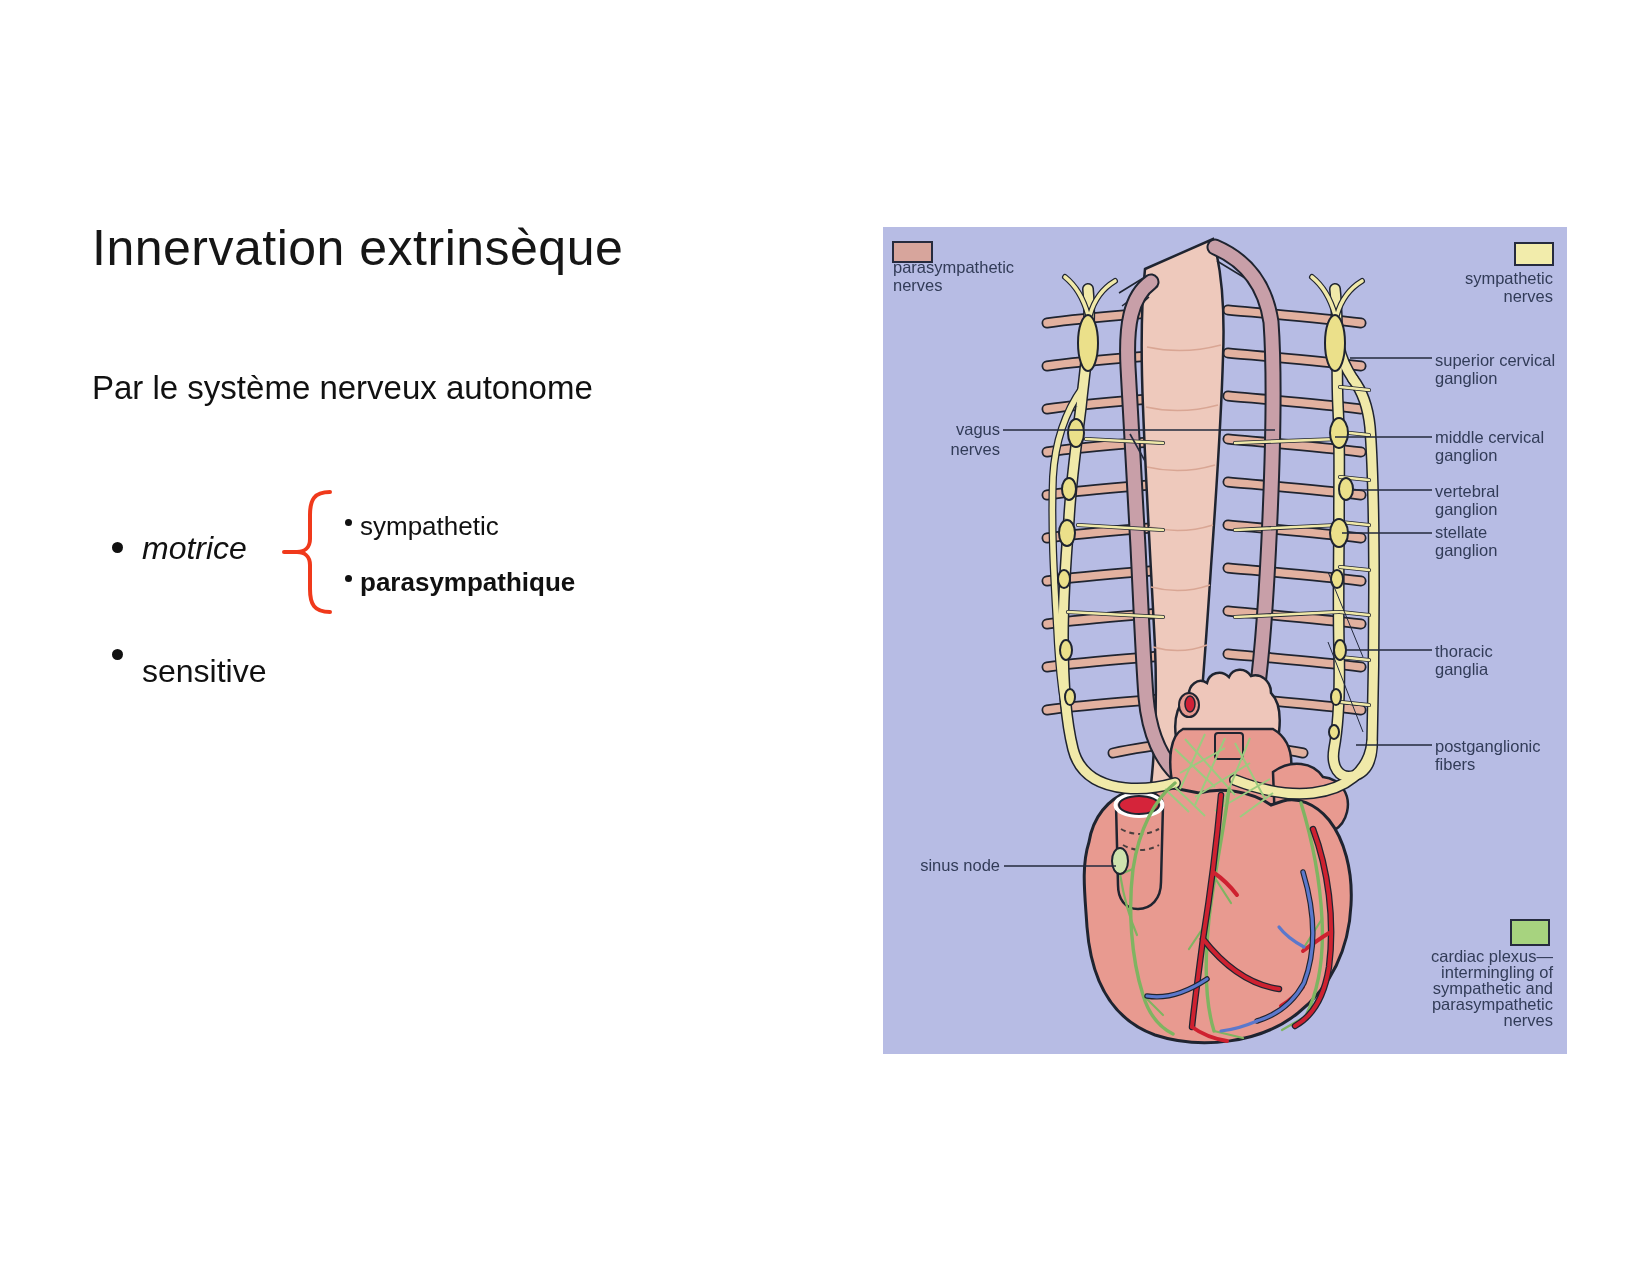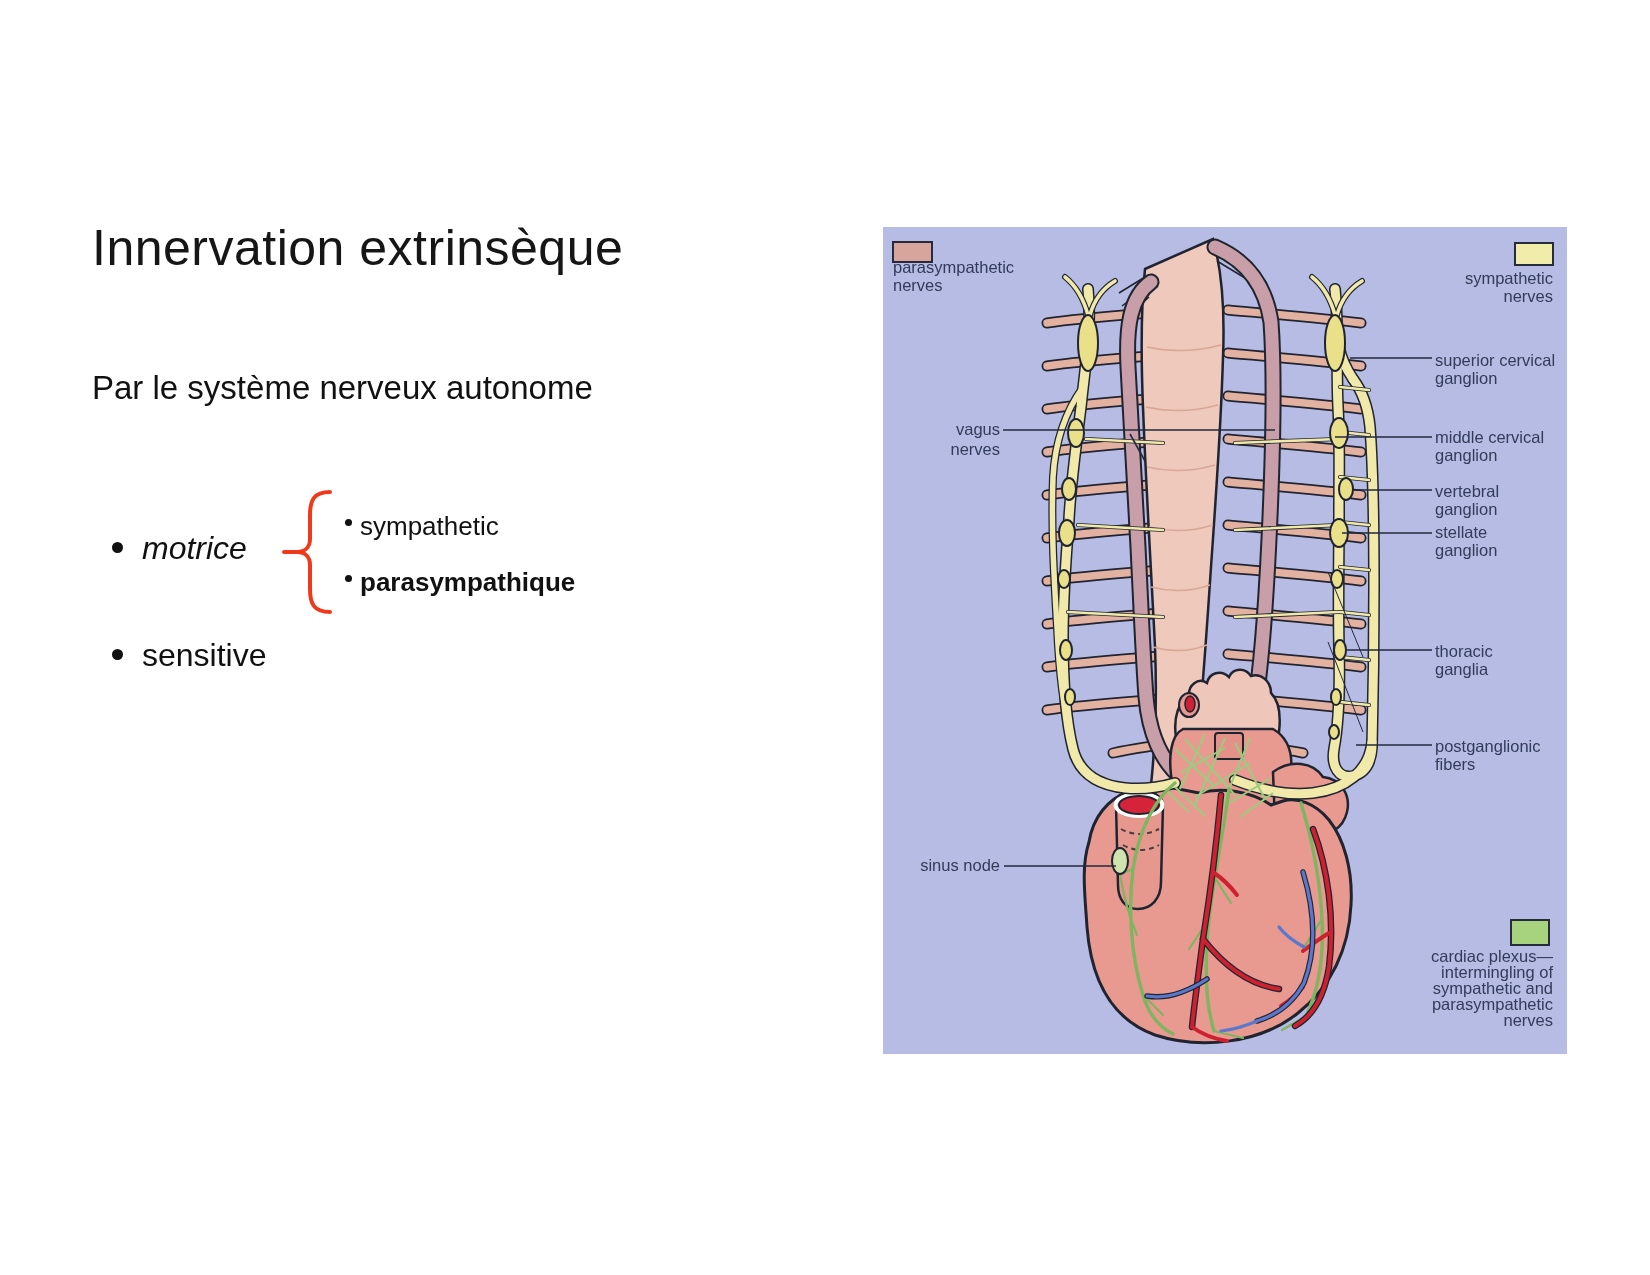--- a/index.html
+++ b/index.html
@@ -30,21 +30,21 @@
   <path d="M50,3 C34,3 30,11 30,26 L30,50 C30,59 24,63 17,63 L4,63 M17,63 C24,63 30,67 30,76 L30,100 C30,115 34,123 50,123" fill="none" stroke="#f0391b" stroke-width="4" stroke-linecap="round"></path>
 </svg>
 
 <div class="abs b-dot" style="left:345px;top:519px;width:7px;height:7px;"></div>
 <div class="abs bullet-text lvl2" style="left:360px;top:512px;">sympathetic</div>
 
 <div class="abs b-dot" style="left:345px;top:575px;width:7px;height:7px;"></div>
 <div class="abs bullet-text lvl2" style="left:360px;top:568px;font-weight:bold;">parasympathique</div>
 
 <div class="abs b-dot" style="left:112px;top:649px;width:11px;height:11px;"></div>
-<div class="abs bullet-text lvl1" style="left:142px;top:638px;text-align:center;">sensitive</div>
+<div class="abs bullet-text lvl1" style="left:142px;top:654px;text-align:center;">sensitive</div>
 
 <svg class="abs diagram" viewBox="0 0 684 827">
 
   <rect x="0" y="0" width="684" height="827" fill="#b7bce4"></rect>
 
   <g>
     <g stroke="#1f2430" stroke-width="11" stroke-linecap="round" fill="none">
       <path d="M302,83 C260,87 205,90 164,96"></path>
         <path d="M302,126 C260,130 205,133 164,139"></path>
       <path d="M302,169 C260,173 205,176 164,182"></path>

